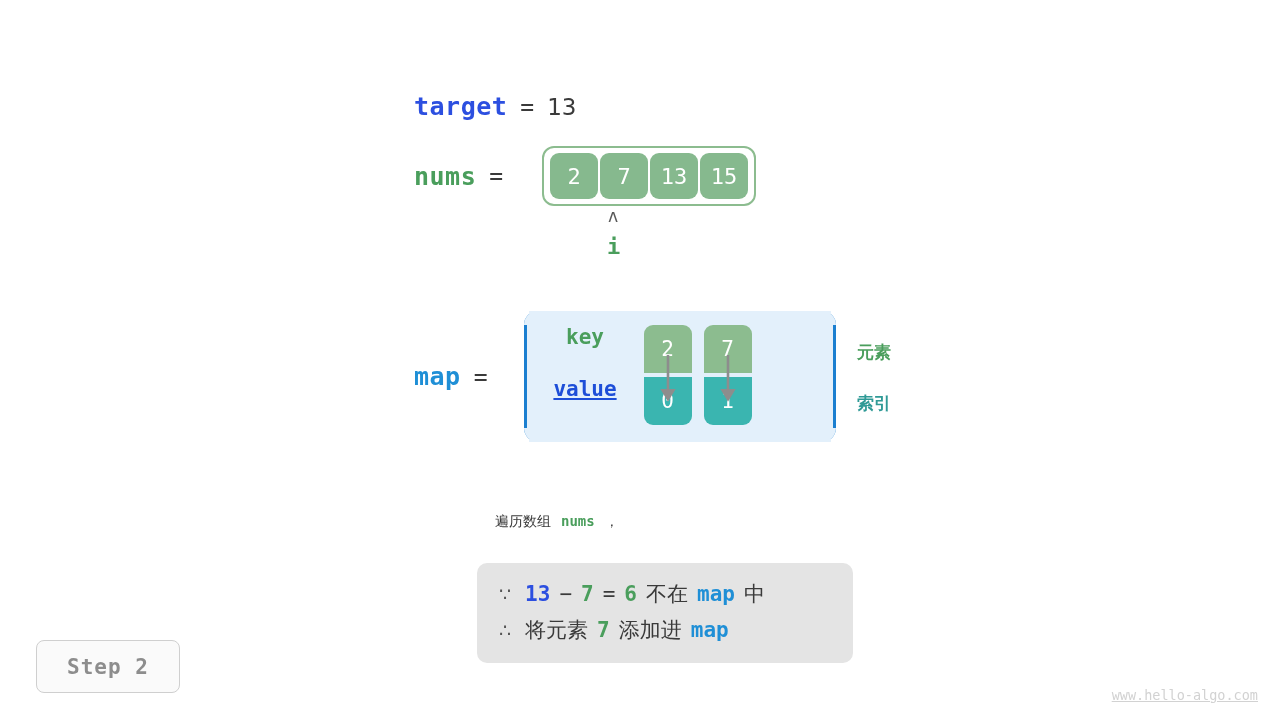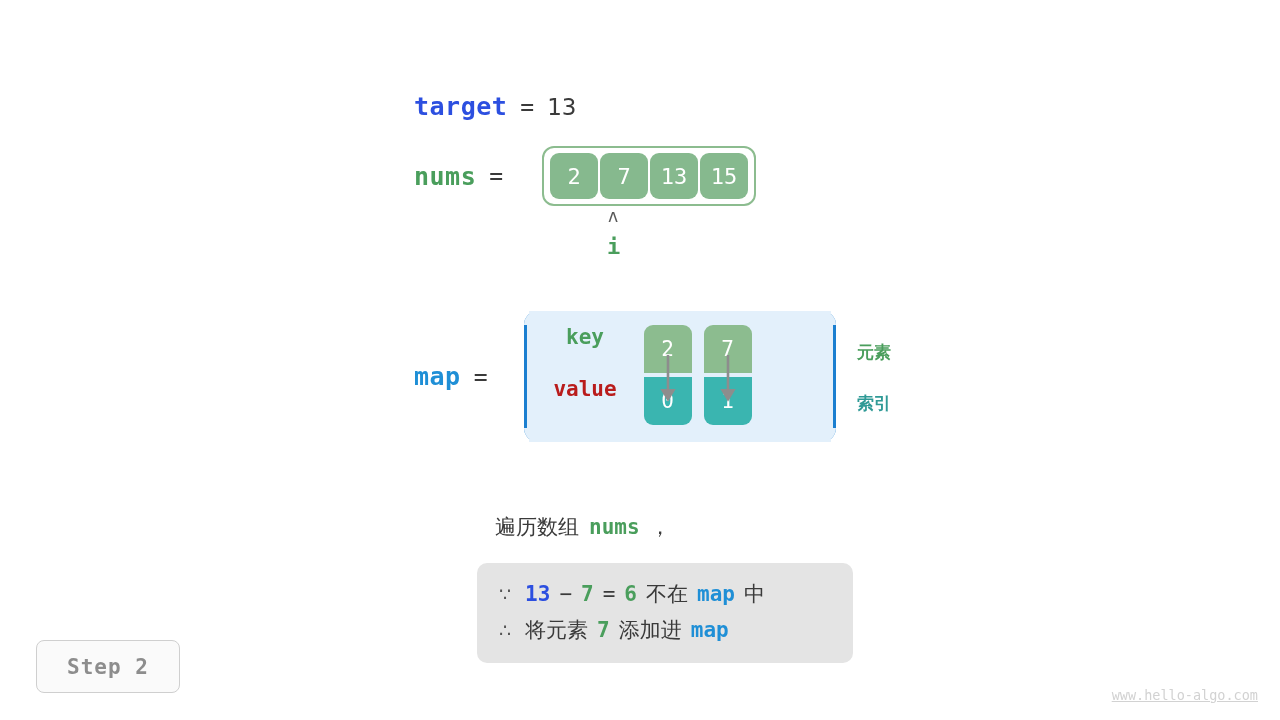--- a/index.html
+++ b/index.html
@@ -116,21 +116,21 @@
     display: flex; align-items: flex-start; z-index: 4;
   }
   .map-row.key   { top: 14px; height: 52px; }
   .map-row.value { top: 66px; height: 52px; }
   .rowlabel {
     width: 117px; text-align: center;
     font-family: "DejaVu Sans Mono", monospace;
     font-size: 21px; font-weight: bold;
   }
   .rowlabel.k { color: #4a9e5c; }
-  .rowlabel.v { color: #b91c1c; }
+  .rowlabel.v { color: #1d4ed8; text-decoration: underline; }
   .mcell {
     width: 48px; height: 48px;
     display: flex; align-items: center; justify-content: center;
     color: #ffffff;
     font-family: "DejaVu Sans Mono", monospace;
     font-size: 21px;
     box-sizing: border-box;
   }
   .mcell.k { background: #8cbc8f; border-radius: 9px 9px 0 0; }
   .mcell.v { background: #3ab5b0; border-radius: 0 0 9px 9px; }
@@ -143,21 +143,21 @@
     font-family: "DejaVu Sans", sans-serif;
     font-size: 17px; font-weight: bold;
   }
   #label-element { left: 857px; top: 341px; color: #4a9e5c; }
   #label-index   { left: 857px; top: 392px; color: #2f9a96; }
 
   
   #caption {
     left: 495px; top: 513px;
     font-family: "DejaVu Sans", sans-serif;
-    font-size: 21px; color: #3a3a3a;
+    font-size: 14px; color: #3a3a3a;
     display: flex; align-items: baseline;
   }
   #caption .kw {
     font-family: "DejaVu Sans Mono", monospace;
     font-weight: bold; color: #4a9e5c;
     margin: 0 10px;
   }
 
   
   #formula-box {

